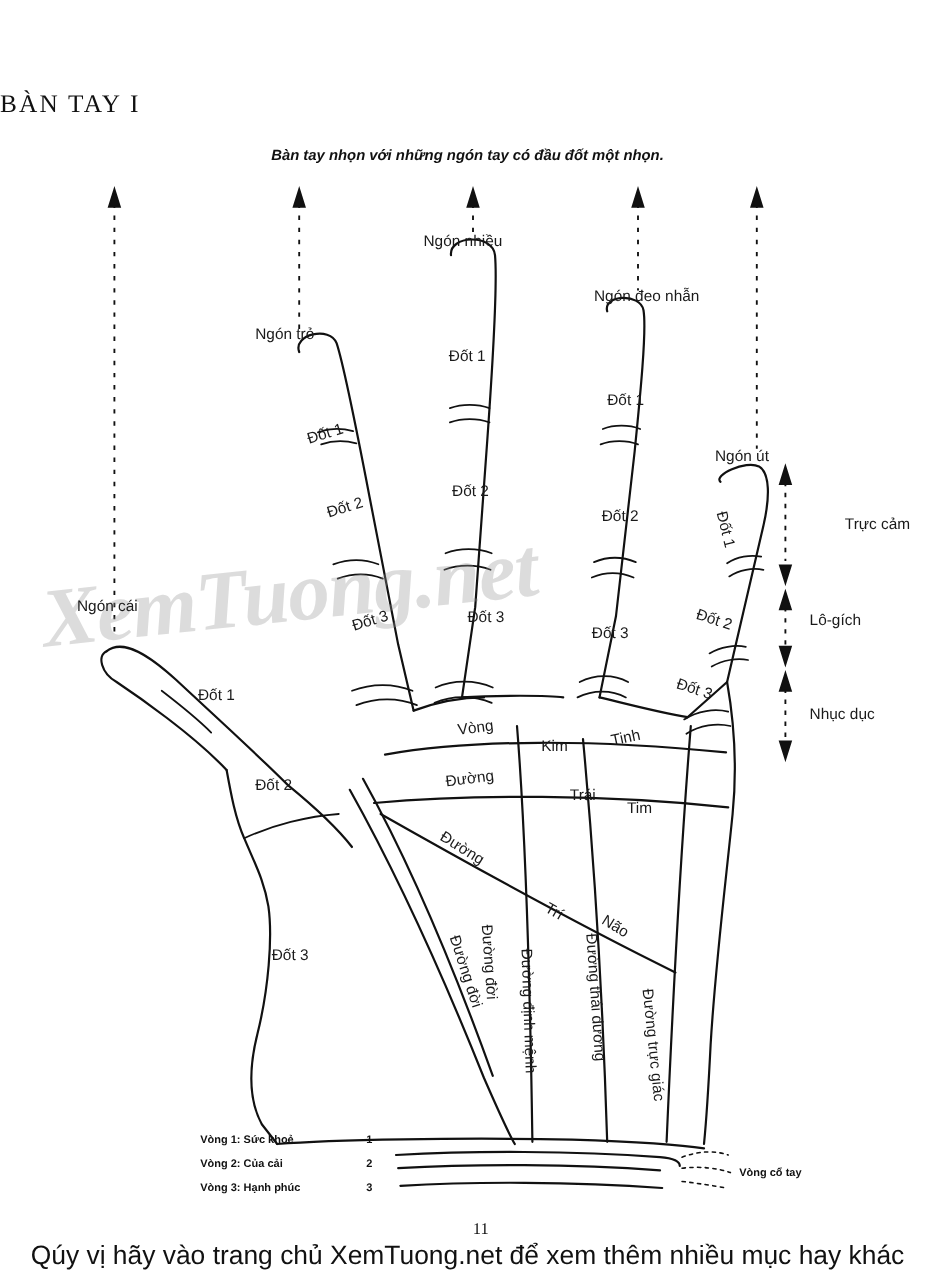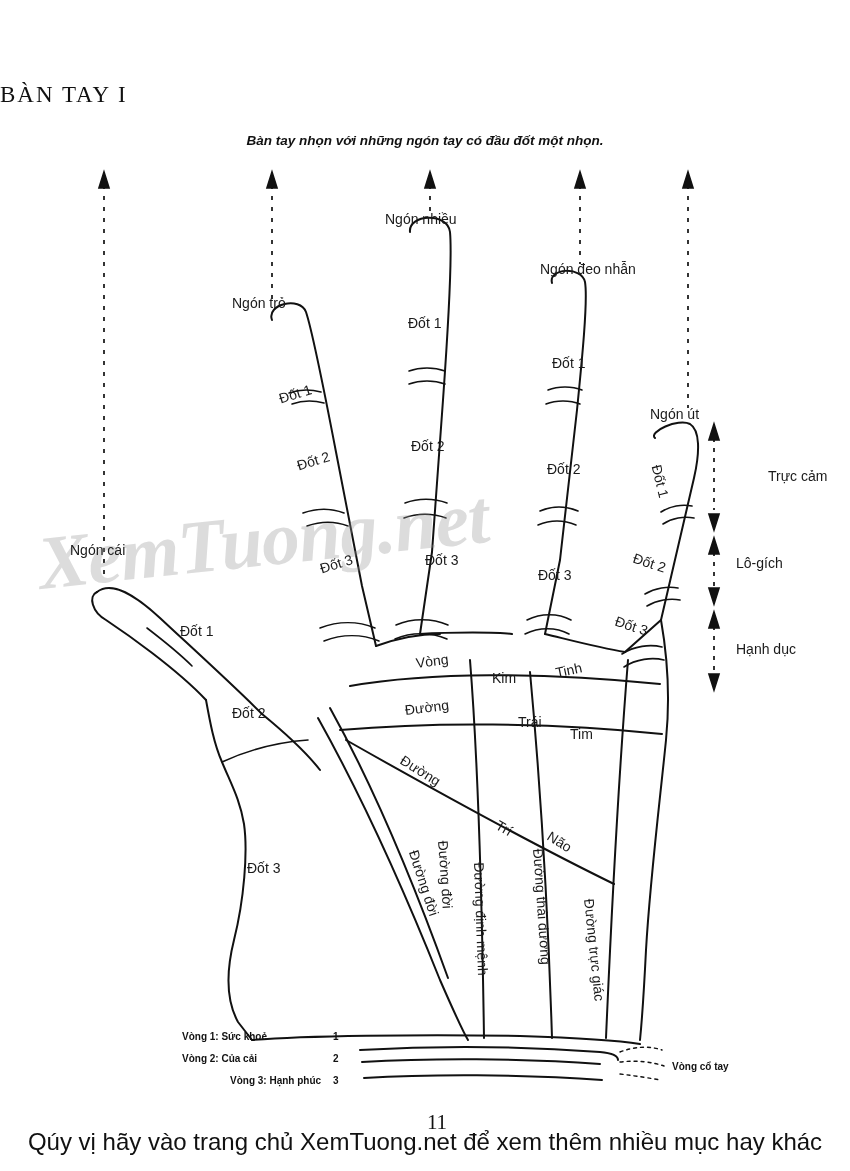--- a/index.html
+++ b/index.html
@@ -34,21 +34,21 @@
     color:rgba(150,150,150,0.33);
     letter-spacing:-1px;
     pointer-events:none;
     transform:rotate(-6deg);
     transform-origin:left center;
   }
 
   
   #pagenum{
     left:0;right:4px;top:1110px;text-align:center;
-    font-family:"Liberation Serif", serif;font-size:21px;color:#111;padding-left:28px;
+    font-family:"Liberation Serif", serif;font-size:15px;color:#111;padding-left:28px;
   }
   #footer{
     left:0;right:0;top:1128px;text-align:center;
     font-size:24px;color:#111;
   }
 
   .legend{font-size:10px;font-weight:bold;color:#111;}
   .rot{transform-origin:left top;}
 </style>
 </head>
@@ -200,21 +200,21 @@
   <div class="t" style="left:552px;top:355px;">Đốt 1</div>
   <div class="t" style="left:547px;top:461px;">Đốt 2</div>
   <div class="t" style="left:538px;top:567px;">Đốt 3</div>
 
   <div class="t rot" style="left:664px;top:463px;transform:rotate(76deg);">Đốt 1</div>
   <div class="t rot" style="left:636px;top:550px;transform:rotate(18deg);">Đốt 2</div>
   <div class="t rot" style="left:618px;top:613px;transform:rotate(18deg);">Đốt 3</div>
 
   <div class="t" style="left:736px;top:468px;margin-left:32px;">Trực cảm</div>
   <div class="t" style="left:736px;top:555px;">Lô-gích</div>
-  <div class="t" style="left:736px;top:641px;">Hạnh dục</div>
+  <div class="t" style="left:736px;top:641px;">Nhục dục</div>
 
   <div class="t rot" style="left:415px;top:655px;transform:rotate(-7deg);">Vòng</div>
   <div class="t" style="left:492px;top:670px;">Kim</div>
   <div class="t rot" style="left:554px;top:665px;transform:rotate(-12deg);">Tinh</div>
 
   <div class="t rot" style="left:404px;top:702px;transform:rotate(-7deg);">Đường</div>
   <div class="t" style="left:488px;top:714px;margin-left:30px;">Trái</div>
   <div class="t" style="left:570px;top:726px;">Tim</div>
 
   <div class="t rot" style="left:406px;top:752px;transform:rotate(32deg);">Đường</div>
@@ -224,20 +224,20 @@
   <div class="t rot" style="left:421px;top:848px;transform:rotate(72deg);">Đường đời</div>
   <div class="t rot" style="left:451px;top:840px;transform:rotate(86deg);">Đường đời</div>
   <div class="t rot" style="left:487px;top:862px;transform:rotate(88deg);">Đường định mệnh</div>
   <div class="t rot" style="left:546px;top:848px;transform:rotate(86deg);">Đường thái dương</div>
   <div class="t rot" style="left:597px;top:898px;transform:rotate(84deg);">Đường trực giác</div>
 
   <div class="t legend" style="left:182px;top:1031px;">Vòng 1: Sức khoẻ</div>
   <div class="t legend" style="left:333px;top:1031px;">1</div>
   <div class="t legend" style="left:182px;top:1053px;">Vòng 2: Của cải</div>
   <div class="t legend" style="left:333px;top:1053px;">2</div>
-  <div class="t legend" style="left:182px;top:1075px;margin-left:48px;">Vòng 3: Hạnh phúc</div>
+  <div class="t legend" style="left:182px;top:1075px;">Vòng 3: Hạnh phúc</div>
   <div class="t legend" style="left:333px;top:1075px;">3</div>
   <div class="t legend" style="left:672px;top:1061px;">Vòng cổ tay</div>
 
   <div class="t" id="pagenum">11</div>
   <div class="t" id="footer">Qúy vị hãy vào trang chủ XemTuong.net để xem thêm nhiều mục hay khác</div>
 
 </div>
 
 </body></html>

